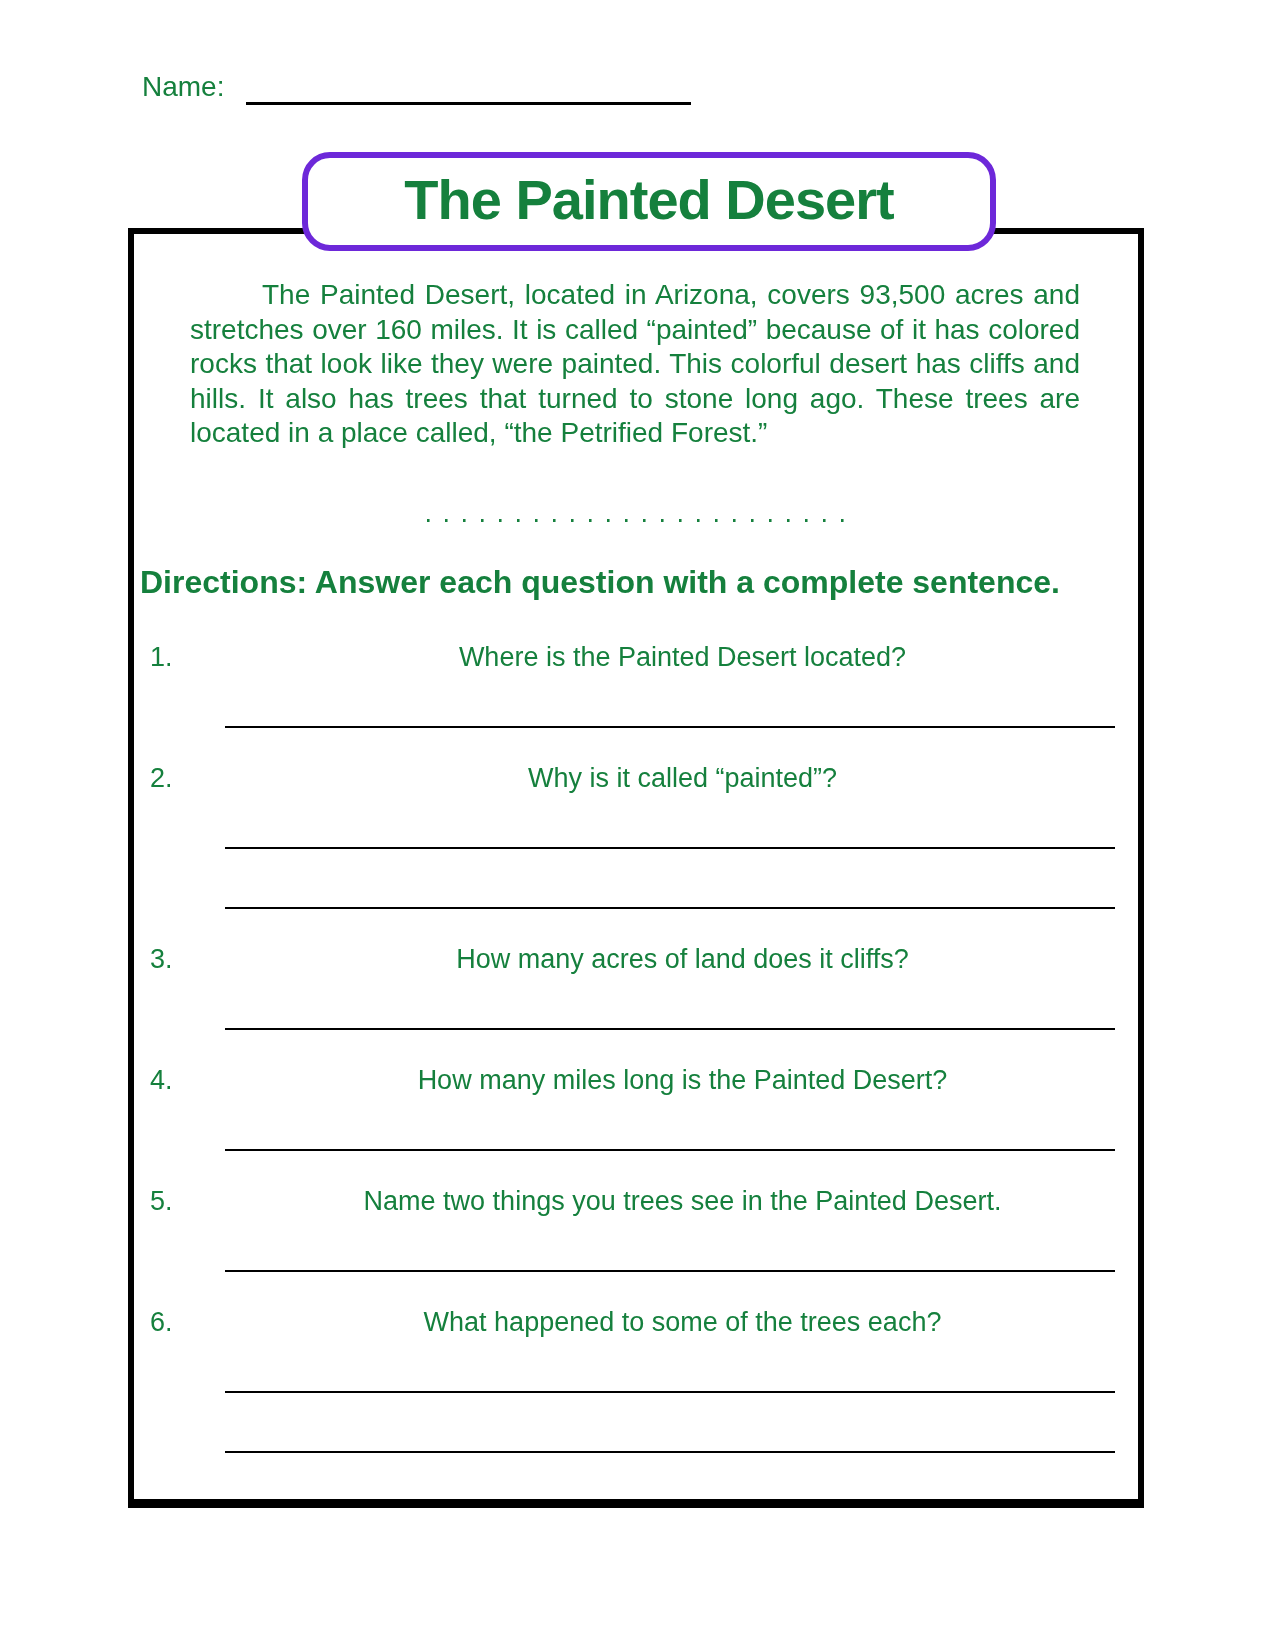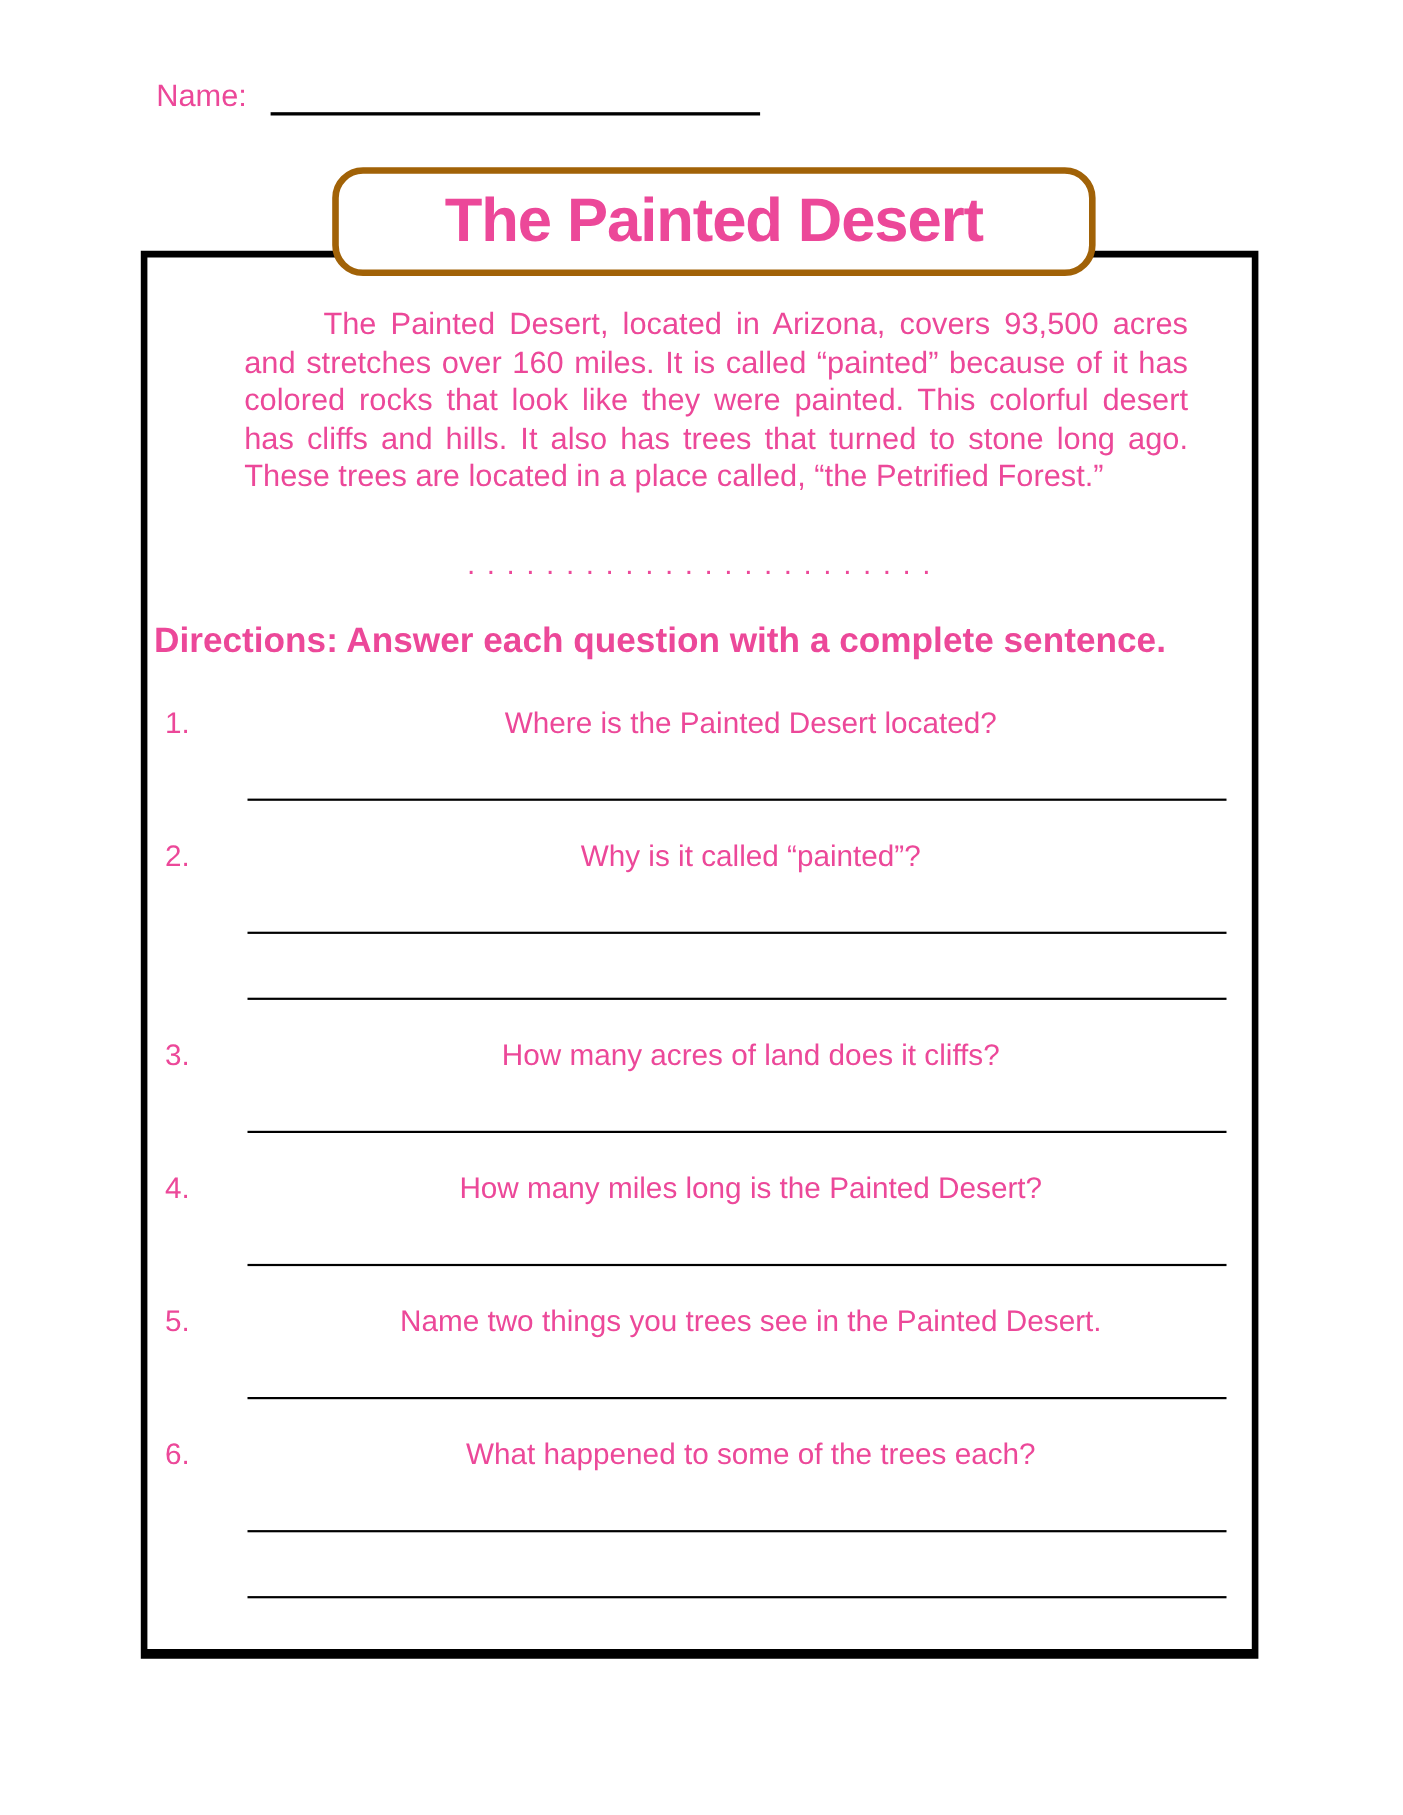--- a/index.html
+++ b/index.html
@@ -5,21 +5,21 @@
   html, body {
     margin: 0;
     padding: 0;
     background: #ffffff;
   }
   .page {
     position: relative;
     width: 1275px;
     height: 1650px;
     background: #ffffff;
-    color: #ec4899;
+    color: #15803d;
     font-family: "Liberation Sans", "DejaVu Sans", sans-serif;
     overflow: hidden;
   }
 
   
   .name-row {
     position: absolute;
     left: 142px;
     top: 68px;
     display: flex;
@@ -36,21 +36,21 @@
 
   
   .title-box {
     position: absolute;
     left: 302px;
     top: 152px;
     width: 694px;
     height: 99px;
     box-sizing: border-box;
     background: #ffffff;
-    border: 6px solid #a16207;
+    border: 6px solid #6d28d9;
     border-radius: 28px;
     display: flex;
     align-items: center;
     justify-content: center;
     z-index: 2;
   }
   .title-text {
     font-size: 56px;
     font-weight: bold;
     letter-spacing: -1px;
@@ -66,21 +66,21 @@
     width: 1016px;
     height: 1280px;
     box-sizing: border-box;
     background: #ffffff;
     border: 6px solid #000;
     border-bottom-width: 9px;
     z-index: 1;
   }
 
   .passage {
-    margin: 44px 58px 0 88px;
+    margin: 44px 58px 0 56px;
     height: 208px;
     font-size: 28px;
     line-height: 34.5px;
     text-align: justify;
     text-indent: 72px;
   }
 
   .dots {
     margin-top: 14px;
     text-align: center;

